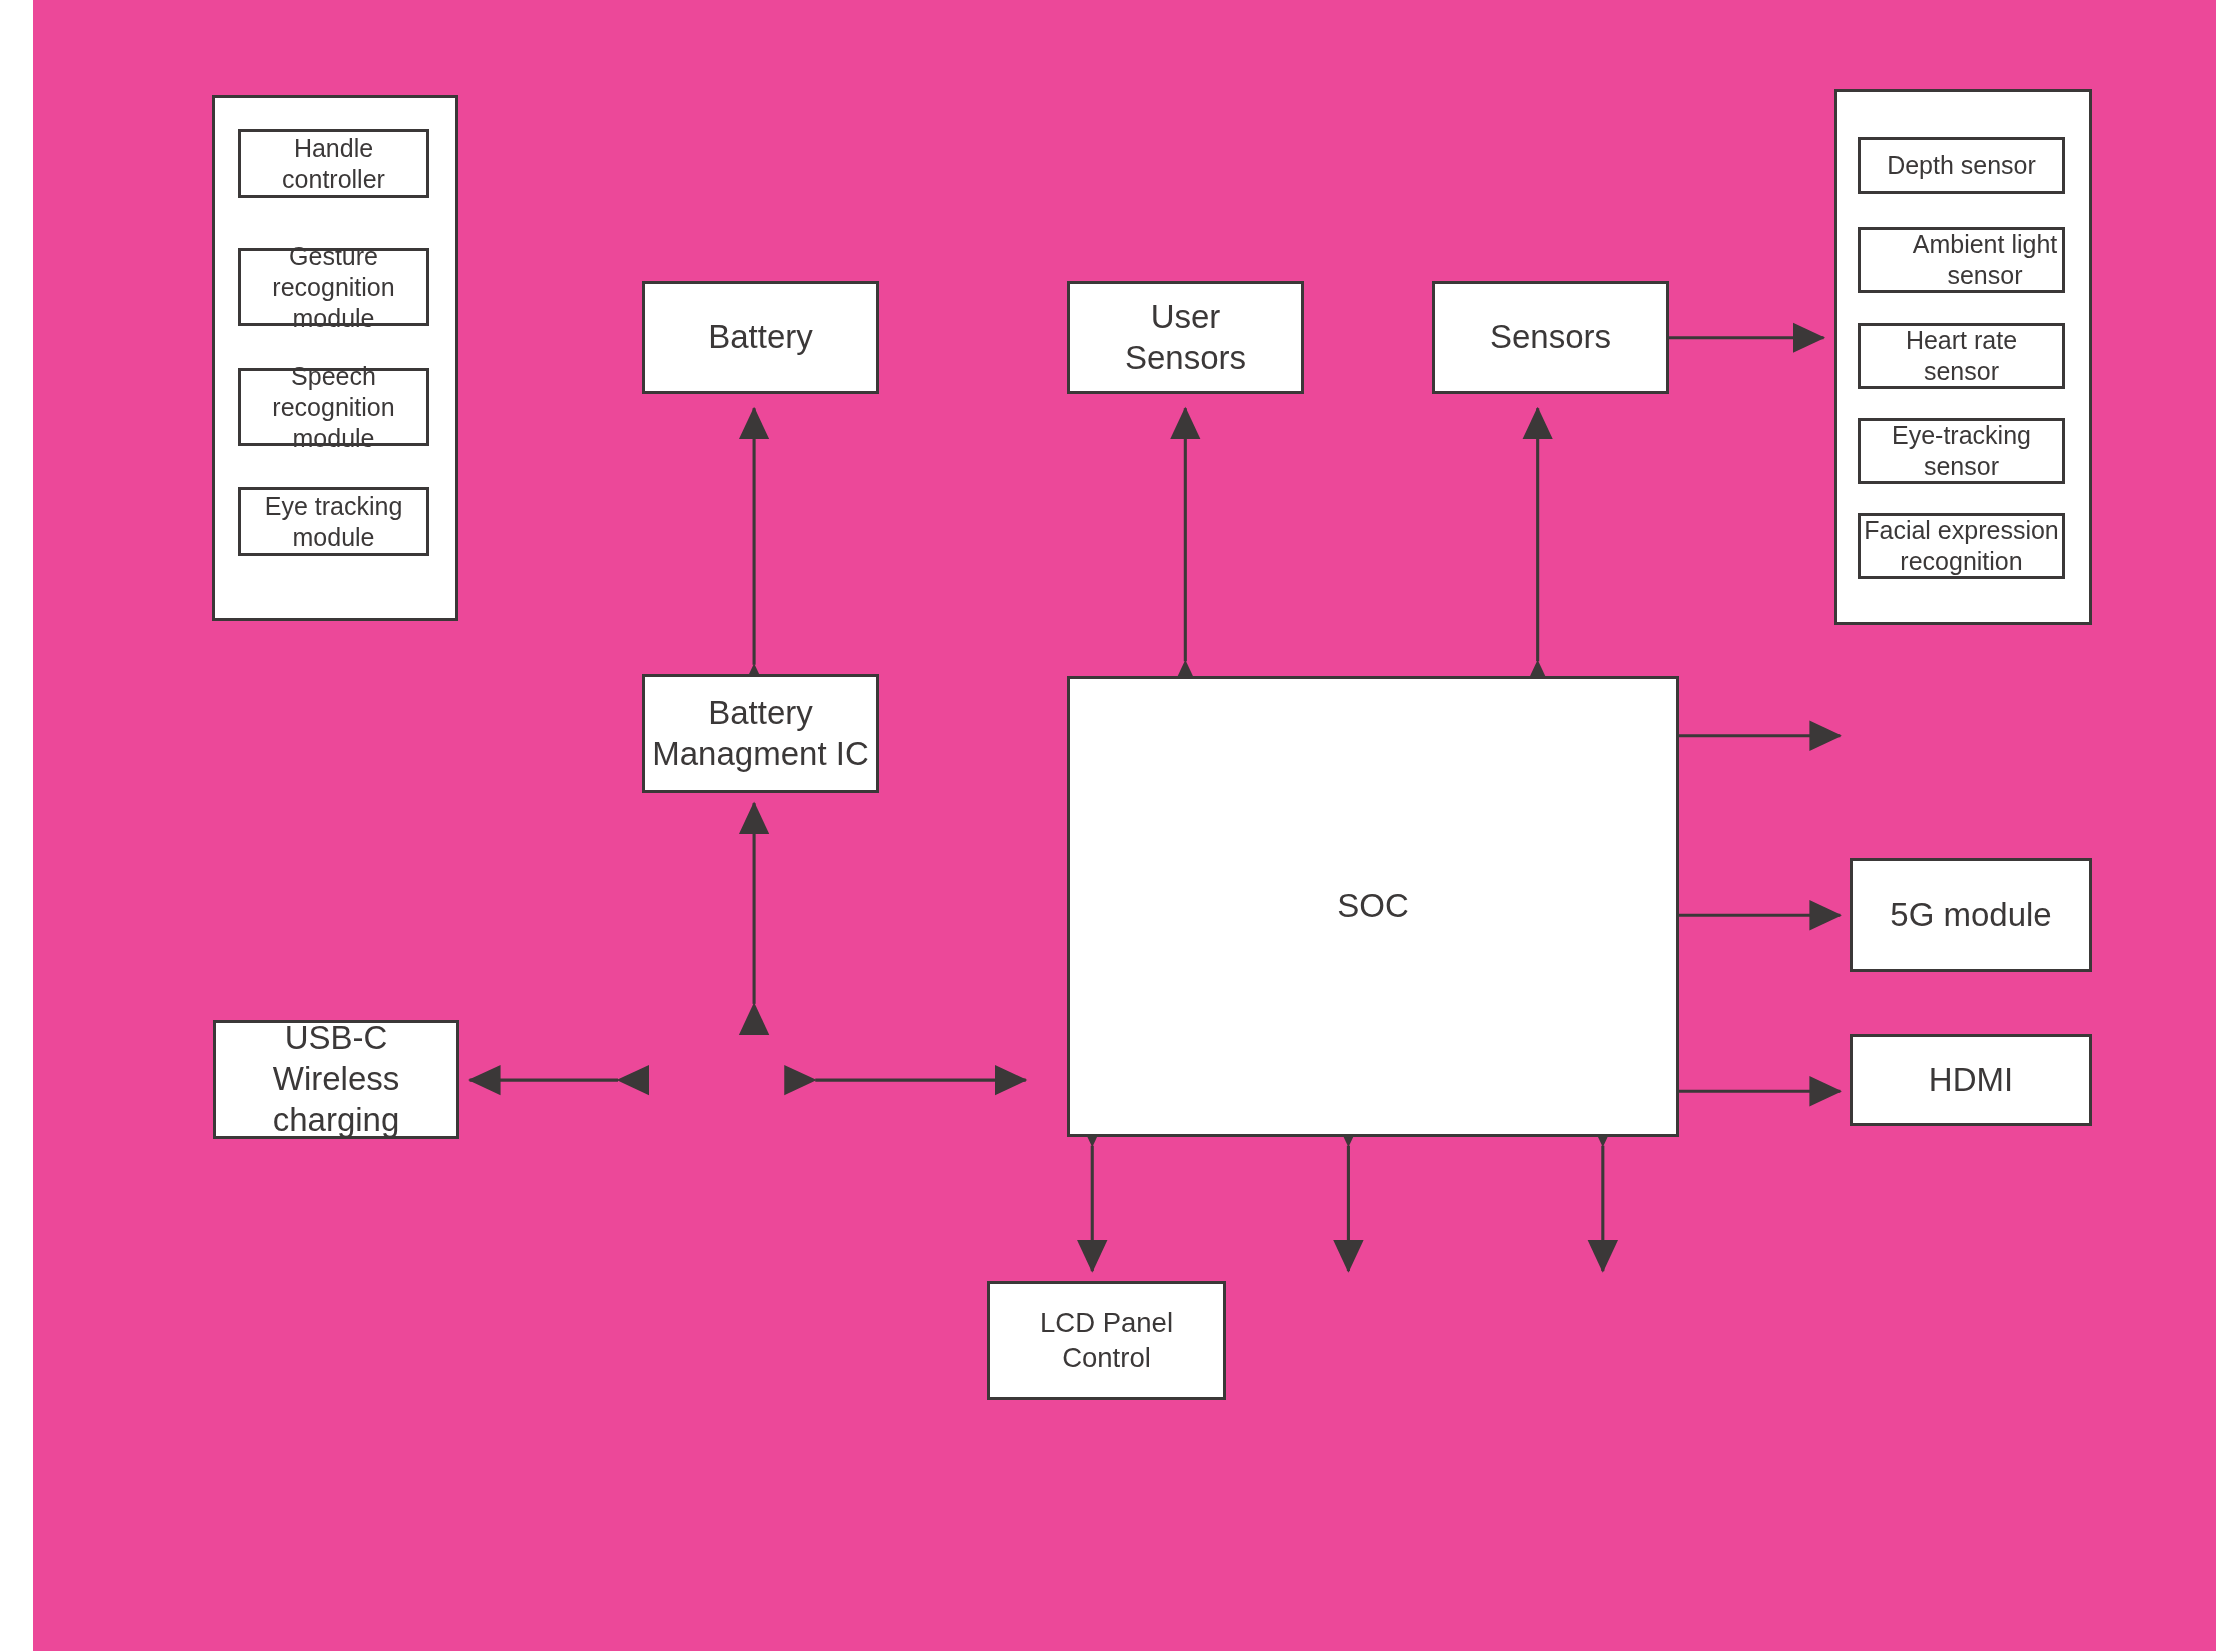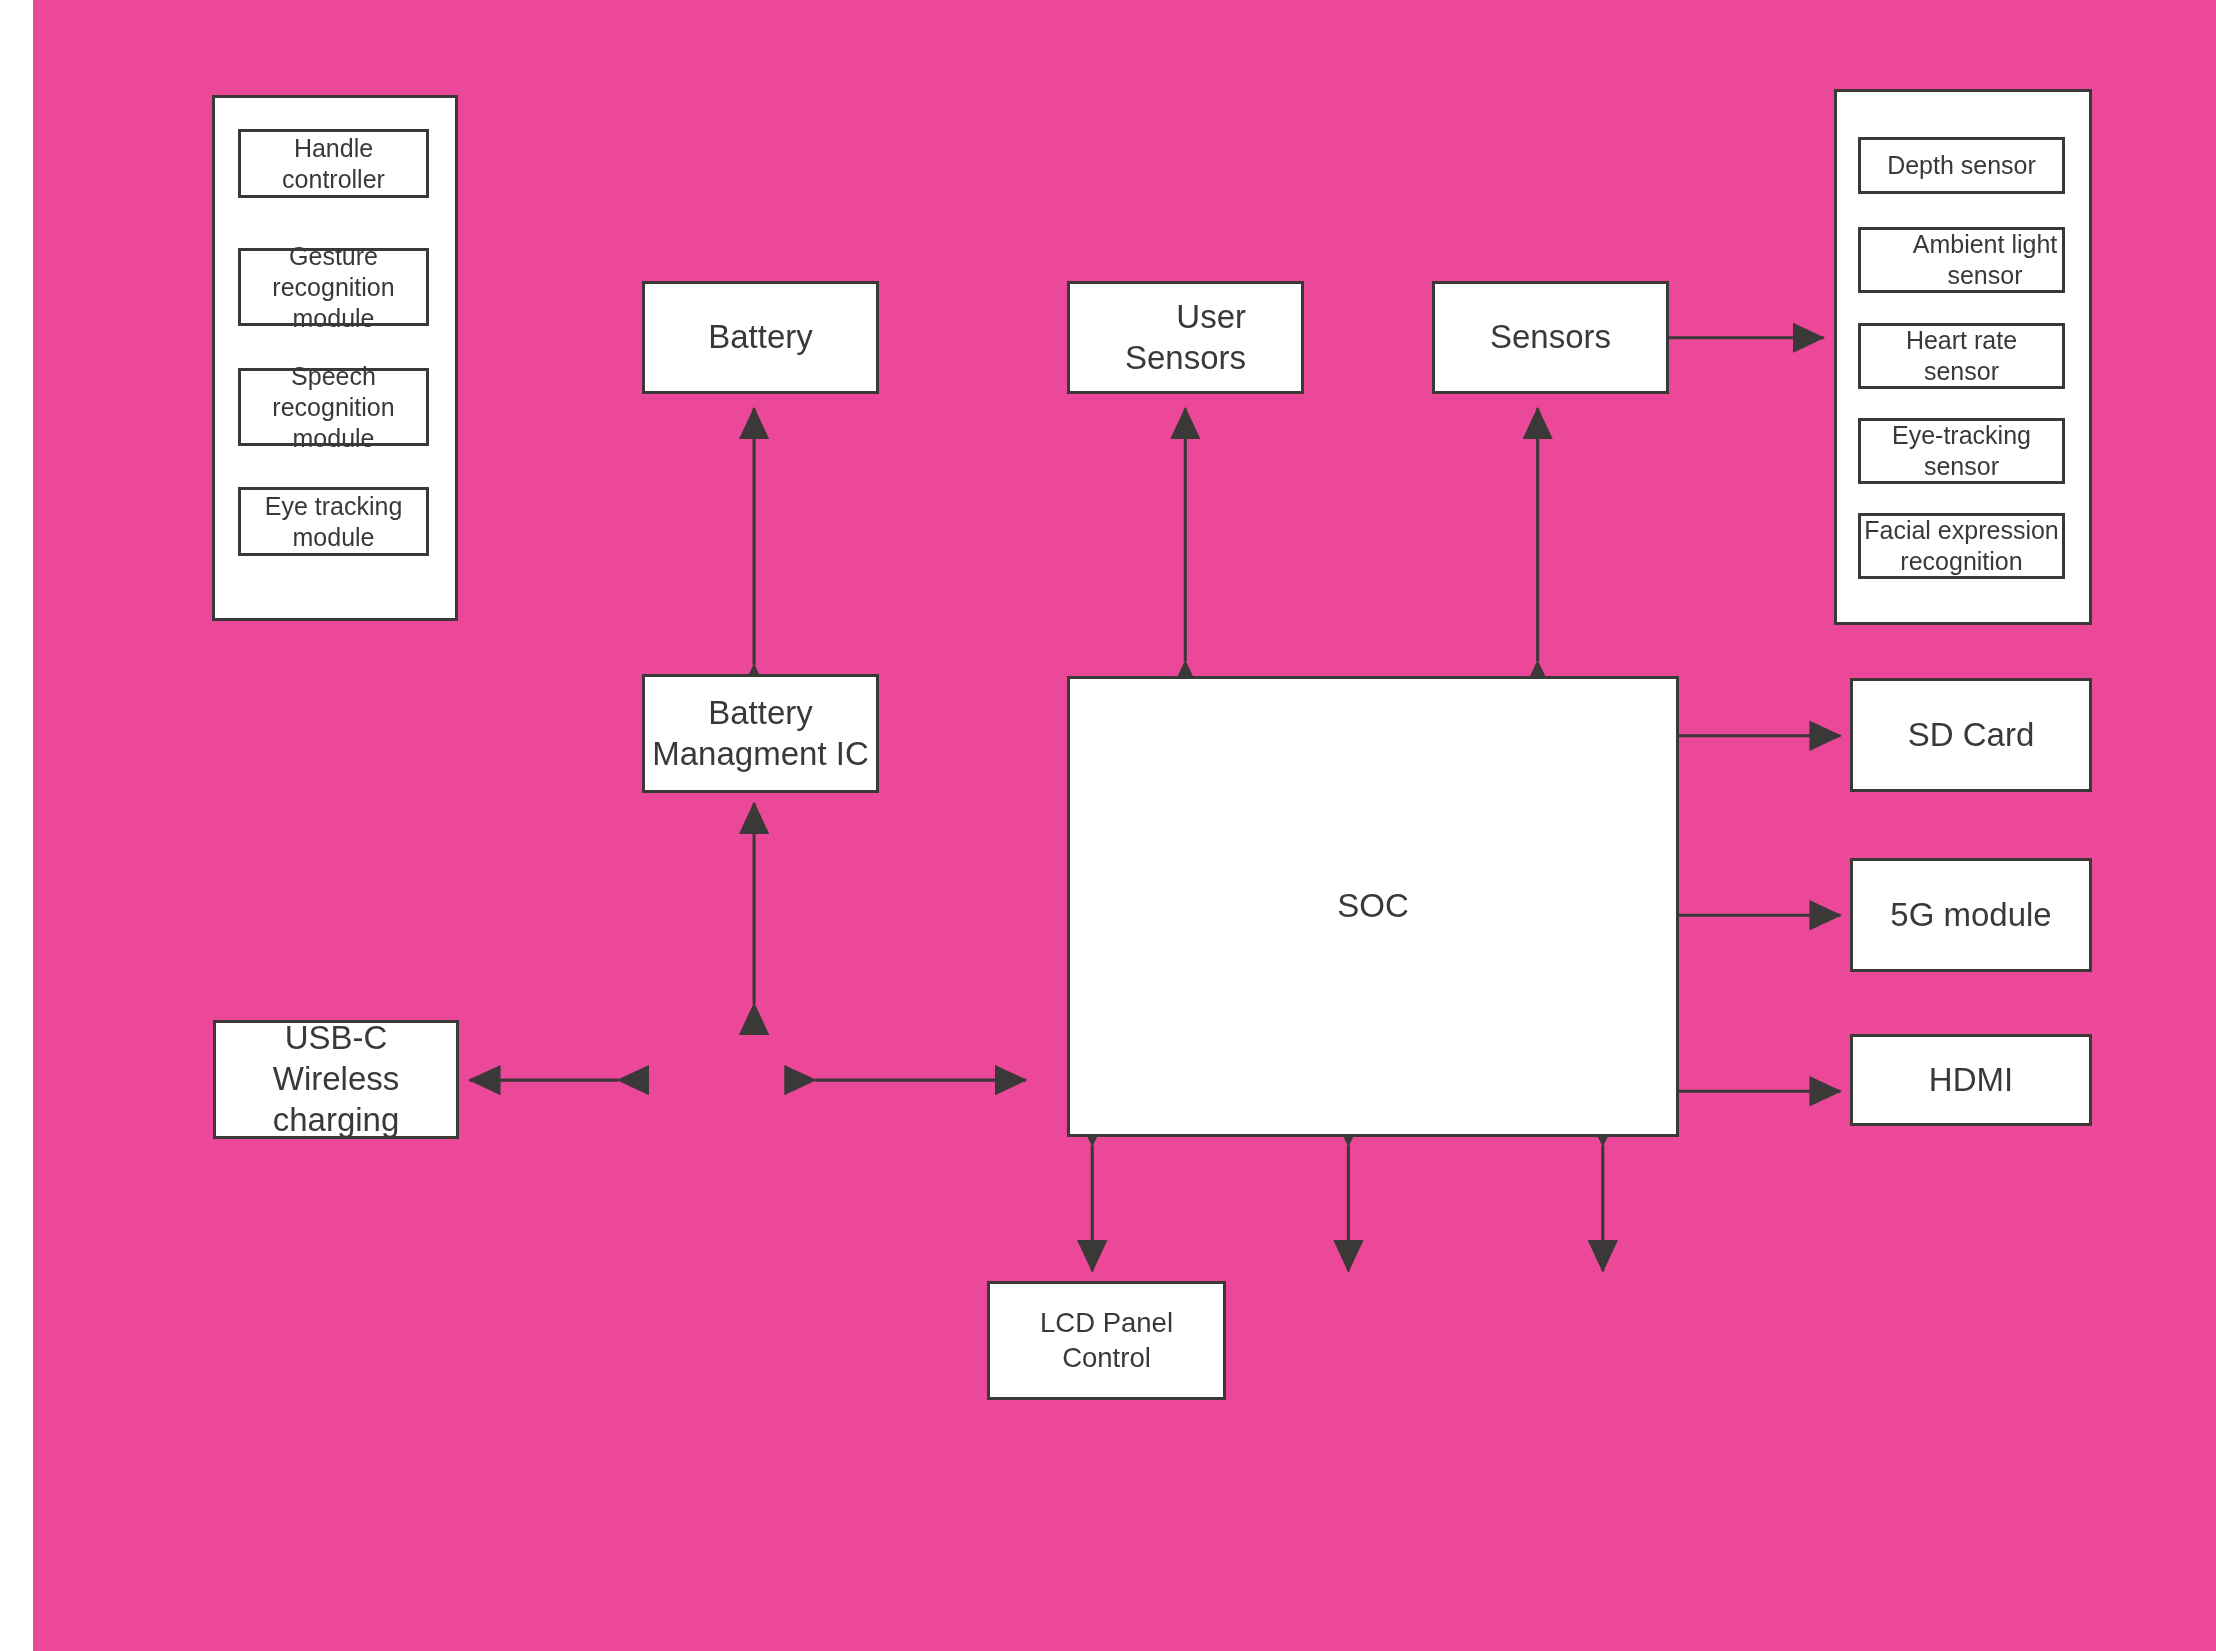--- a/index.html
+++ b/index.html
@@ -74,33 +74,32 @@
   <div class="box f-sm" style="left:1825px;top:227px;width:207px;height:66px;padding-left:47px;">Ambient light
 sensor</div>
   <div class="box f-sm" style="left:1825px;top:323px;width:207px;height:66px;">Heart rate
 sensor</div>
   <div class="box f-sm" style="left:1825px;top:418px;width:207px;height:66px;">Eye-tracking
 sensor</div>
   <div class="box f-sm" style="left:1825px;top:513px;width:207px;height:66px;">Facial expression
 recognition</div>
 
   <div class="box f-lg" style="left:609px;top:281px;width:237px;height:113px;">Battery</div>
-  <div class="box f-lg" style="left:1034px;top:281px;width:237px;height:113px;text-align:right;">User
+  <div class="box f-lg" style="left:1034px;top:281px;width:237px;height:113px;">User
 Sensors</div>
   <div class="box f-lg" style="left:1399px;top:281px;width:237px;height:113px;">Sensors</div>
 
   <div class="box f-lg" style="left:609px;top:674px;width:237px;height:119px;">Battery
 Managment IC</div>
   <div class="box f-lg" style="left:180px;top:1020px;width:246px;height:119px;">USB-C
 Wireless
 charging</div>
 
   <div class="box f-lg" style="left:1034px;top:676px;width:612px;height:461px;">SOC</div>
 
-  <div class="box f-lg" style="left:1817px;top:678px;width:242px;height:114px;">SD Card</div>
   <div class="box f-lg" style="left:1817px;top:858px;width:242px;height:114px;">5G module</div>
   <div class="box f-lg" style="left:1817px;top:1034px;width:242px;height:92px;">HDMI</div>
 
   <div class="box f-md" style="left:954px;top:1281px;width:239px;height:119px;">LCD Panel
 Control</div>
 
 </div>
 
 
 </body></html>

